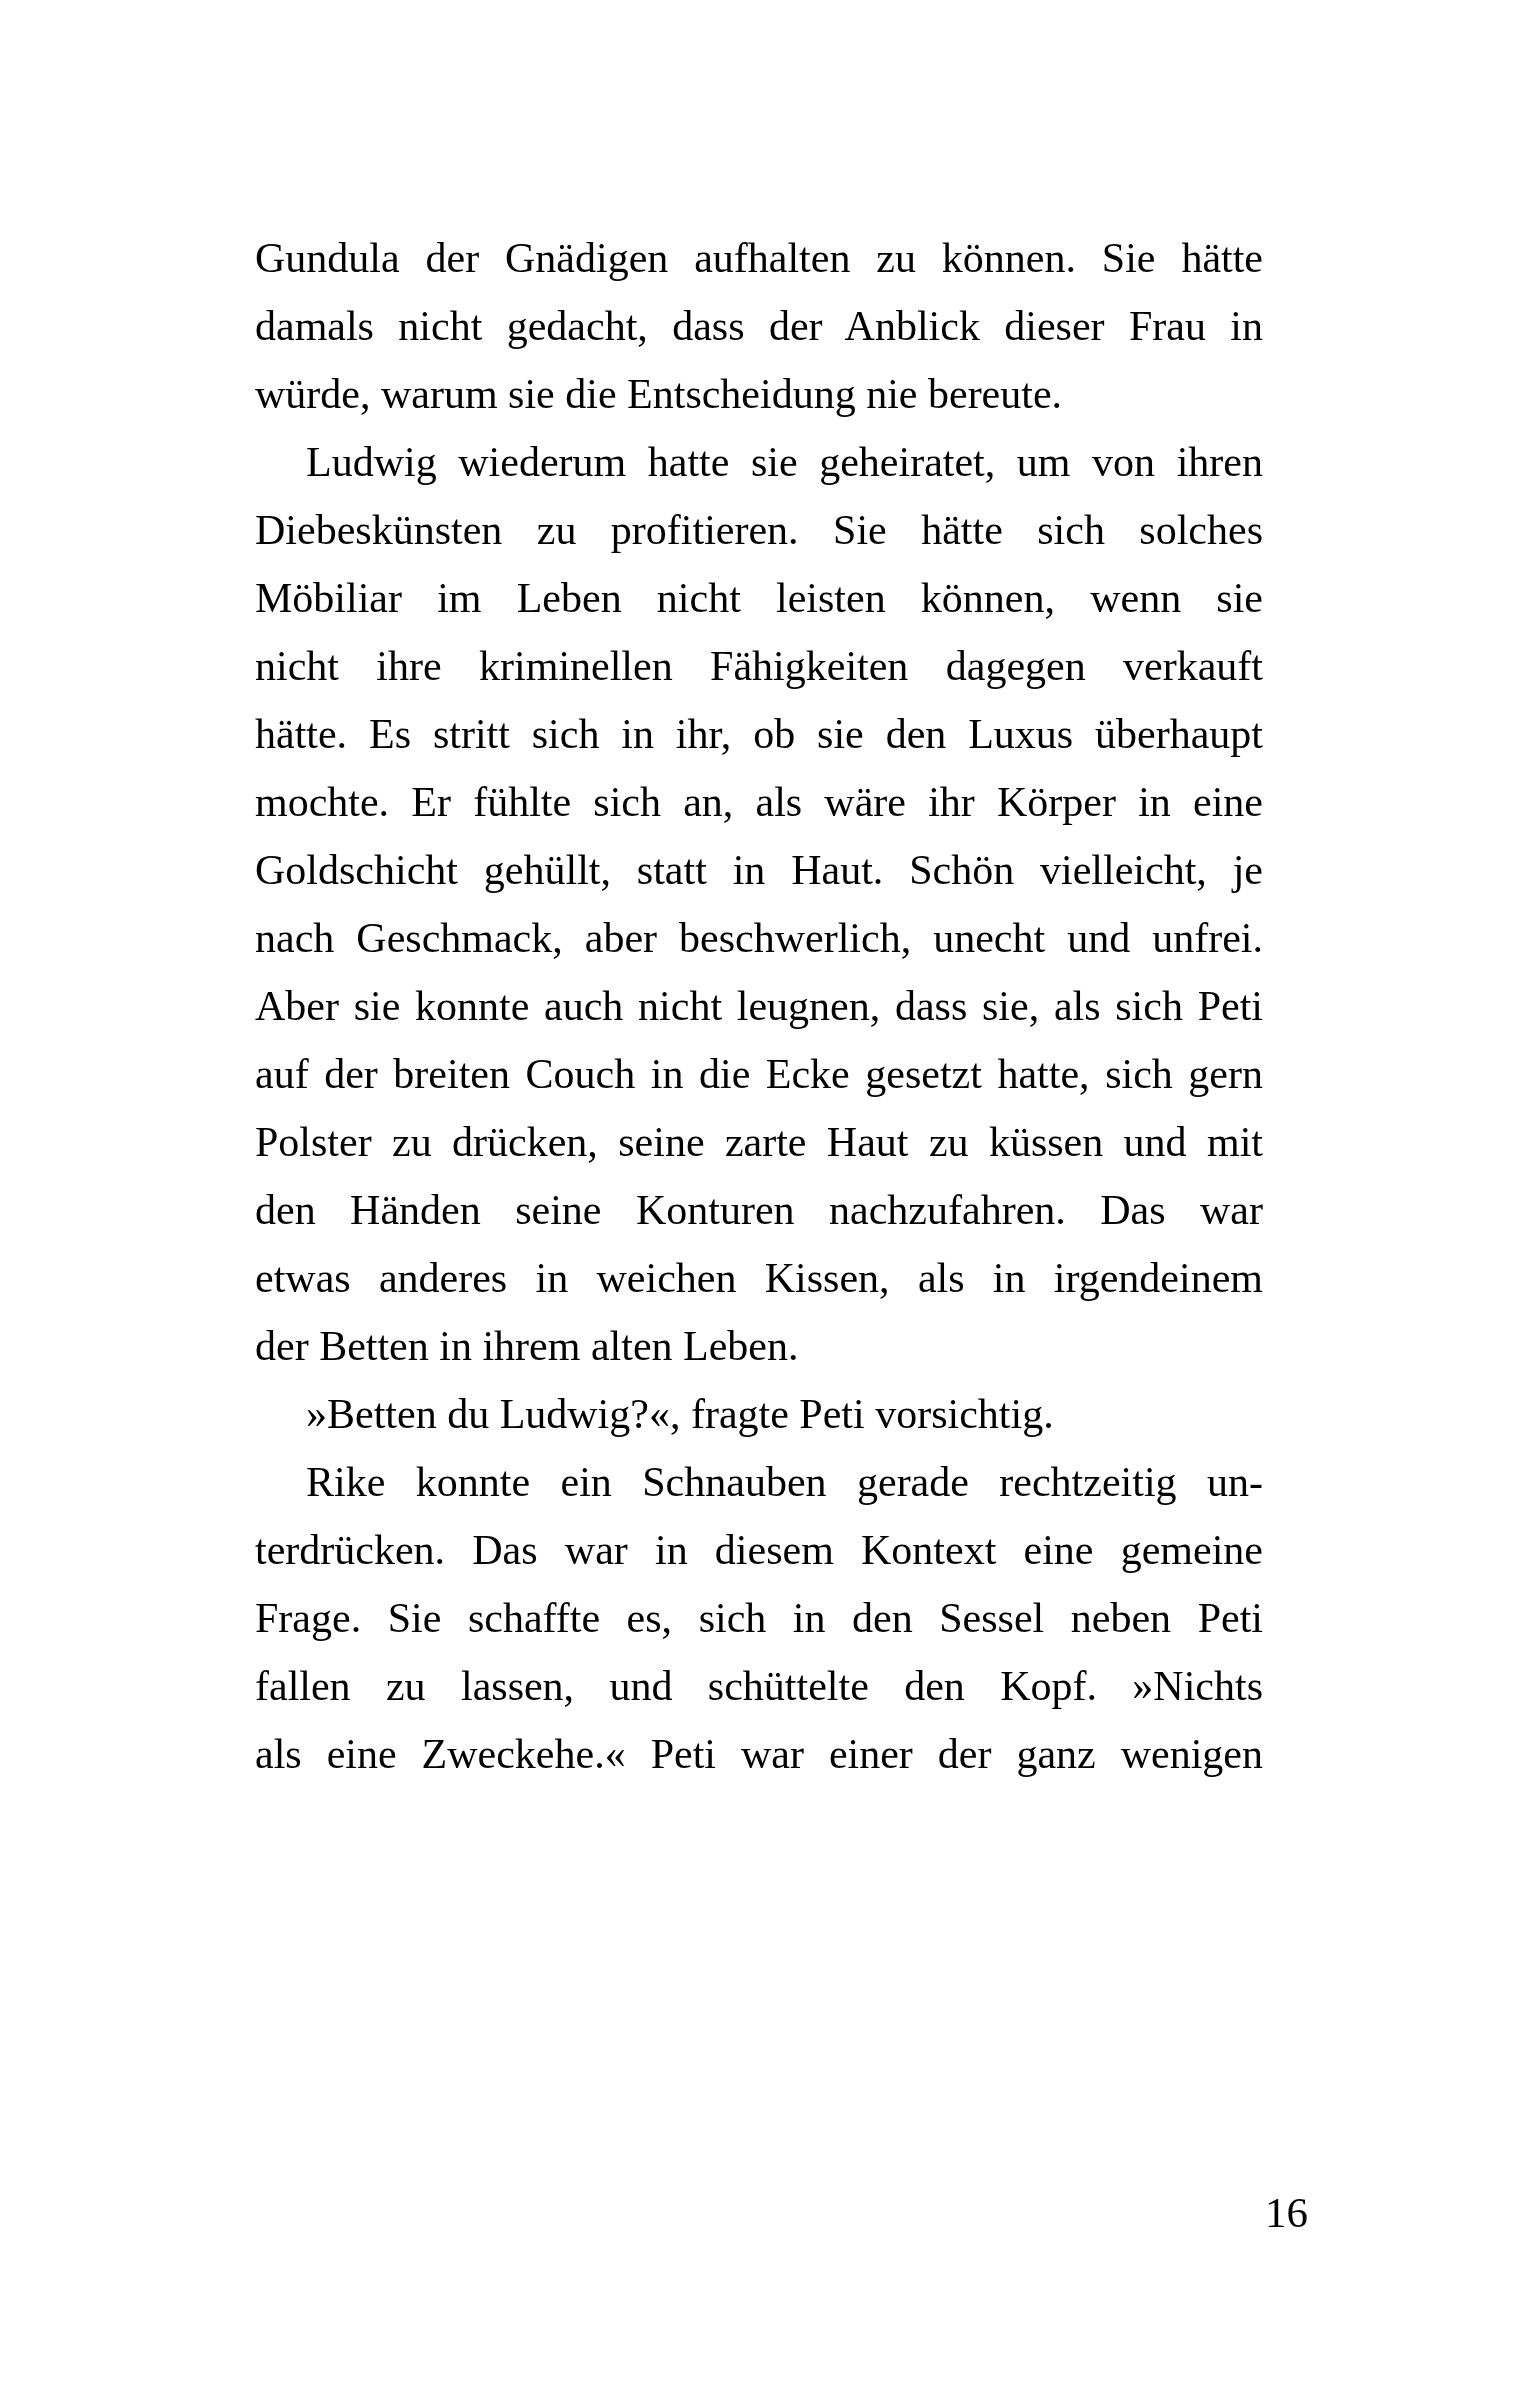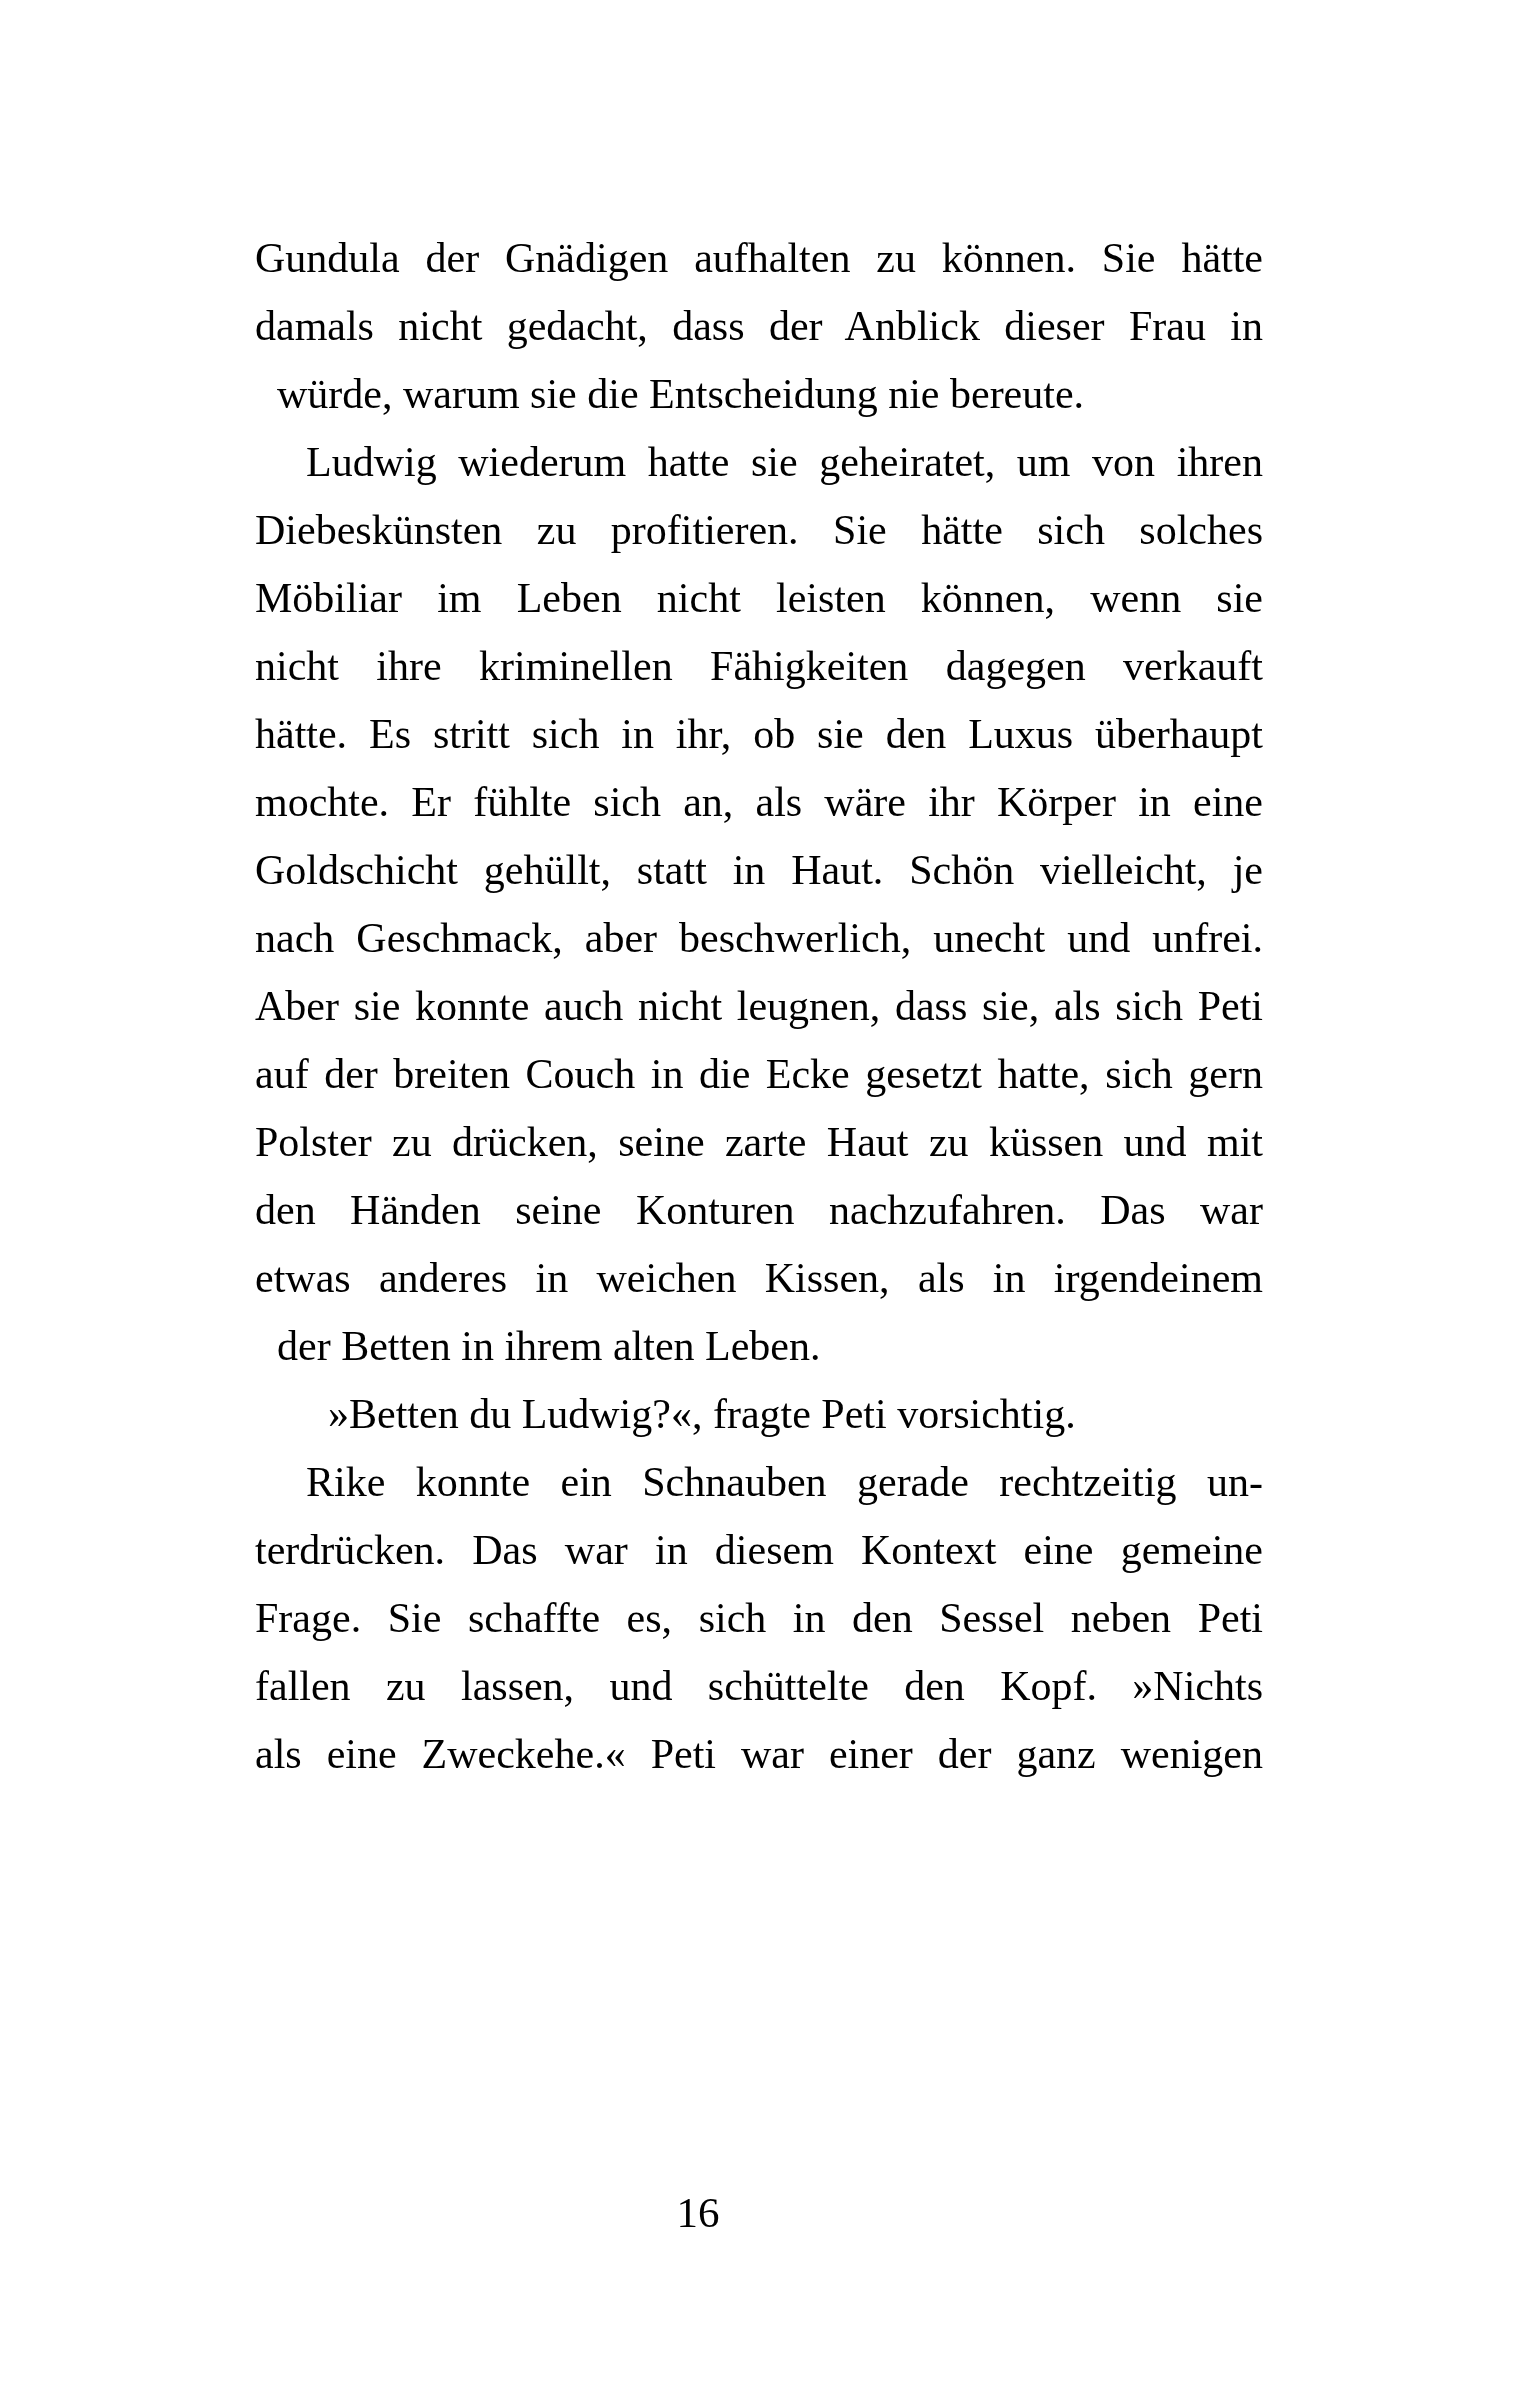--- a/index.html
+++ b/index.html
@@ -35,32 +35,30 @@
     text-align: justify;
     text-align-last: justify;
     white-space: normal;
     overflow: visible;
   }
   .line.indent {
     text-indent: 51px;
   }
   .line.para-end {
     text-align-last: left;
-    margin-left: 22px;
   }
   .page-number {
     position: absolute;
     left: 0;
     top: 2191px;
     width: 1308px;
-    text-align: center;
+    text-align: right;
     font-size: 43px;
     line-height: 1;
     color: #000000;
-    padding-left: 44px;
   }
 </style>
 </head>
 <body>
 
 <div class="book-page">
   <div class="text-block" id="text-block">
       <div class="line">Gundula der Gnädigen aufhalten zu können. Sie hätte</div>
       <div class="line">damals nicht gedacht, dass der Anblick dieser Frau in</div>
       <div class="line para-end">würde, warum sie die Entscheidung nie bereute.</div>

